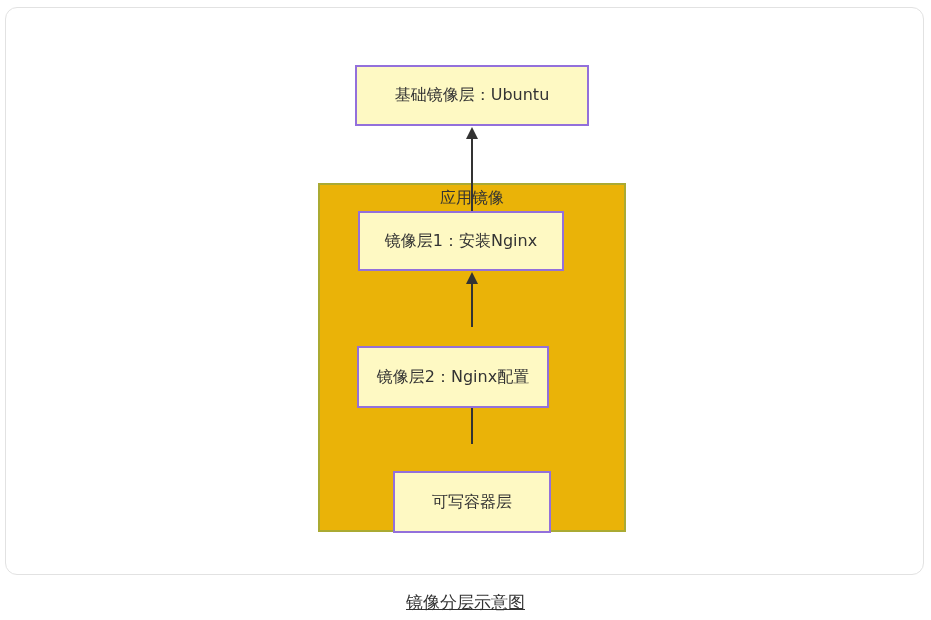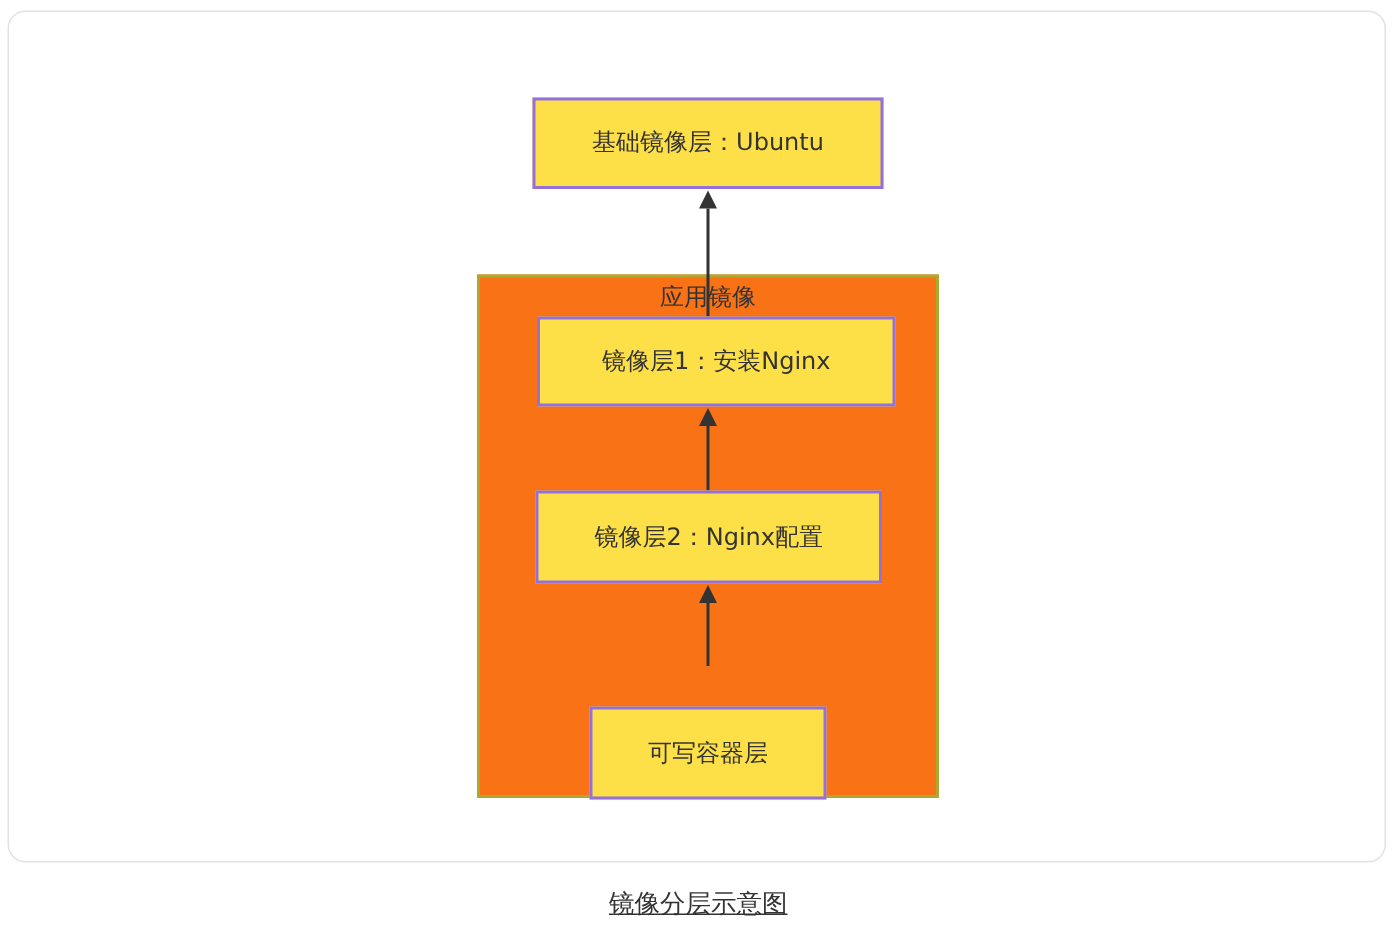--- a/index.html
+++ b/index.html
@@ -13,39 +13,39 @@
   .card {
     position: absolute;
     left: 5px; top: 7px;
     width: 919px; height: 568px;
     background: #ffffff;
     border: 1px solid #e2e2e2;
     border-radius: 12px;
   }
   .node {
     position: absolute;
-    background: #fde047;
+    background: #fef9c3;
     border: 2px solid #9370DB;
     display: flex;
     align-items: center;
     justify-content: center;
     color: #333333;
     font-size: 16px;
     z-index: 3;
     text-align: center;
   }
   .node-base    { left: 349px; top: 57px;  width: 234px; height: 61px; }
-  .node-layer1  { left: 352px; top: 203px; width: 239px; height: 60px; }
-  .node-layer2  { left: 351px; top: 319px; width: 231px; height: 62px; text-align: center; }
+  .node-layer1  { left: 352px; top: 203px; width: 206px; height: 60px; }
+  .node-layer2  { left: 351px; top: 338px; width: 192px; height: 62px; text-align: center; }
   .node-writable{ left: 387px; top: 436px; width: 158px; height: 62px; margin-top: 27px; }
   .cluster {
     position: absolute;
     left: 312px; top: 175px;
     width: 308px; height: 349px;
-    background: #f97316;
+    background: #eab308;
     border: 2px solid #AAAA33;
     z-index: 1;
   }
   .cluster-label {
     position: absolute;
     left: 0; top: 3px;
     width: 100%;
     text-align: center;
     color: #333333;
     font-size: 16px;

